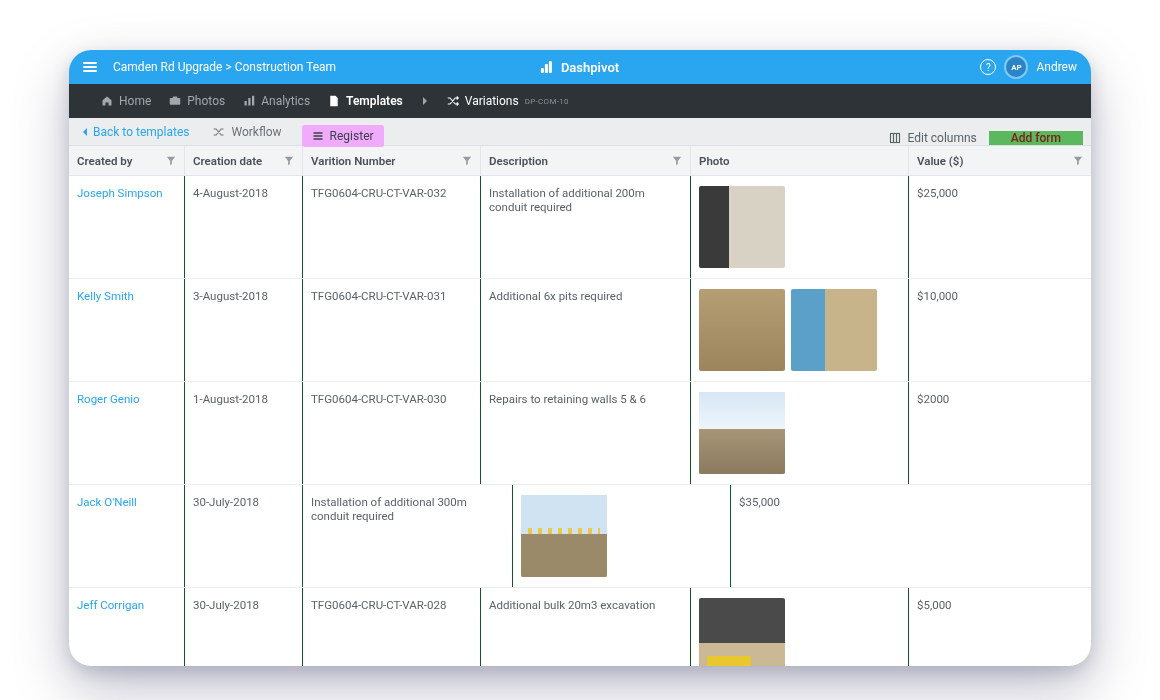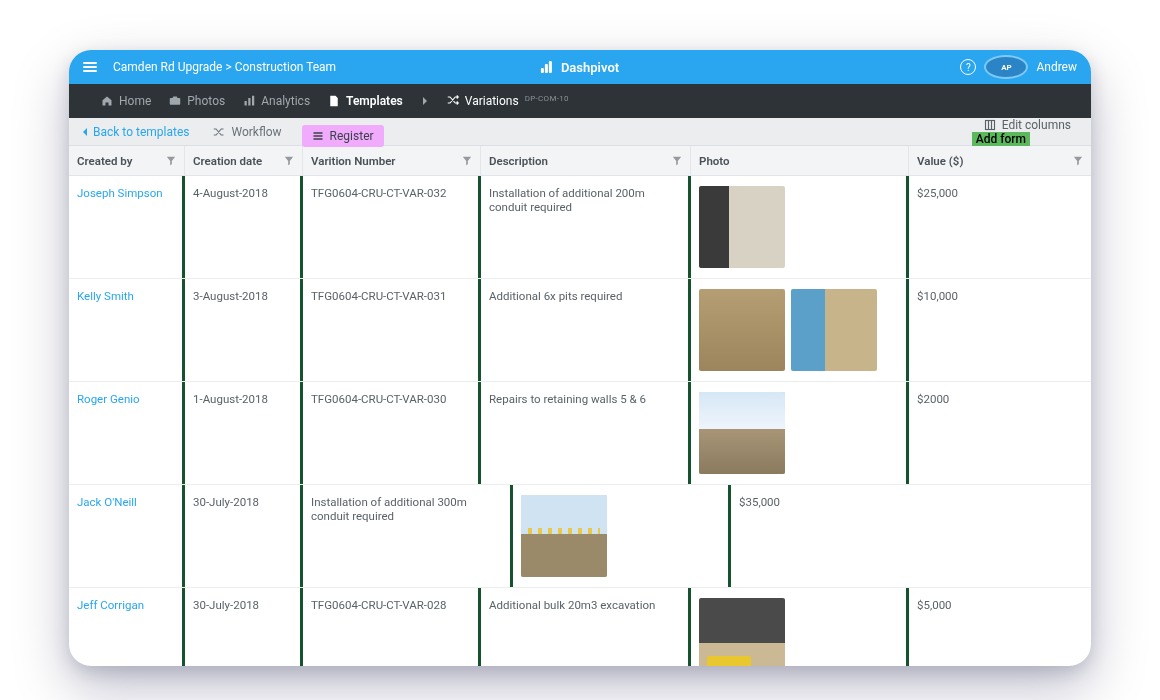--- a/index.html
+++ b/index.html
@@ -34,58 +34,58 @@
 }
 .titlebar .menu-icon::before { top: 0; }
 .titlebar .menu-icon span   { top: 4px; }
 .titlebar .menu-icon::after  { top: 8px; }
 .brand { position: absolute; left: 50%; transform: translateX(-50%); display: flex; align-items: center; gap: 6px; font-weight: 600; font-size: 13px; }
 .brand-icon { width: 14px; height: 12px; display: inline-flex; align-items: flex-end; gap: 1px; }
 .brand-icon i { width: 3px; background: #fff; border-radius: 1px; display: inline-block; }
 .brand-icon i:nth-child(1){height:5px} .brand-icon i:nth-child(2){height:9px} .brand-icon i:nth-child(3){height:12px}
 .titlebar-right { margin-left: auto; display: flex; align-items: center; gap: 10px; }
 .help-icon { width: 16px; height: 16px; border: 1.5px solid #fff; border-radius: 50%; font-size: 10px; display: flex; align-items: center; justify-content: center; }
-.avatar { width: 40px; height: 20px; border-radius: 50%; background: #2a84c5; display: flex; align-items: center; justify-content: center; font-size: 8px; font-weight: 600; box-shadow: 0 0 0 2px rgba(255,255,255,0.4); }
+.avatar { width: 20px; height: 20px; border-radius: 50%; background: #2a84c5; display: flex; align-items: center; justify-content: center; font-size: 8px; font-weight: 600; box-shadow: 0 0 0 2px rgba(255,255,255,0.4); }
 
 
 .nav {
   height: 34px;
   background: #2d3337;
   display: flex;
   align-items: center;
   padding: 0 32px;
   gap: 18px;
   color: #a0a7ad;
   font-size: 12px;
 }
 .nav-item { display: flex; align-items: center; gap: 6px; cursor: pointer; }
 .nav-item.active { color: #fff; font-weight: 600; }
 .nav .chev { color: #a0a7ad; }
-.nav .sub-active { color: #fff; display: flex; align-items: flex-start; gap: 6px; }
+.nav .sub-active { color: #fff; display: flex; align-items: center; gap: 6px; }
 .nav .code { font-size: 8px; color: #8a9097; letter-spacing: 0.3px; }
 .icon { width: 12px; height: 12px; display: inline-block; }
 
 
 .toolbar {
   height: 28px;
   background: #ebedef;
   border-bottom: 1px solid #dcdfe3;
   display: flex;
   align-items: center;
   padding: 0 8px;
   gap: 10px;
   font-size: 12px;
   color: #4a5258;
 }
 .toolbar .link { color: #29a6ef; display: flex; align-items: center; gap: 4px; cursor: pointer; padding: 0 4px; }
 .toolbar .tab { display: flex; align-items: center; gap: 6px; padding: 4px 10px; border-radius: 3px; cursor: pointer; color: #6a7278; }
 .toolbar .tab.active { background: #f0abfc; color: #3a4248; margin-top: 8px; }
-.toolbar .right { margin-left: auto; display: flex; align-items: flex-start; height: 100%; flex-direction: column; }
+.toolbar .right { margin-left: auto; display: flex; align-items: flex-end; height: 100%; }
 .toolbar .action { display: flex; align-items: center; gap: 6px; padding: 0 12px; cursor: pointer; color: #5a6268; }
-.toolbar .addform { background: #5cb85c; color: #000000; font-weight: 500; padding: 0 4px; display: flex; align-items: center; }
+.toolbar .addform { background: #5cb85c; color: #7f1d1d; font-weight: 500; padding: 0 22px; display: flex; align-items: center; }
 
 
 .table { width: 100%; }
 .thead {
   display: flex;
   background: #f3f4f6;
   border-bottom: 1px solid #e2e5e9;
   height: 30px;
 }
 .th {
@@ -107,21 +107,21 @@
 
 .tr {
   display: flex;
   border-bottom: 1px solid #ebedef;
   min-height: 96px;
 }
 .td {
   padding: 10px 8px;
   font-size: 11.5px;
   color: #5a6268;
-  border-right: 3px solid #14532d;
+  border-right: 1px solid #14532d;
 }
 .td:last-child { border-right: none; }
 .td.link-cell { color: #29a6ef; }
 .photos { display: flex; gap: 6px; }
 .thumb {
   width: 86px; height: 82px;
   background: #c9b89a;
   border-radius: 2px;
   position: relative;
   overflow: hidden;

